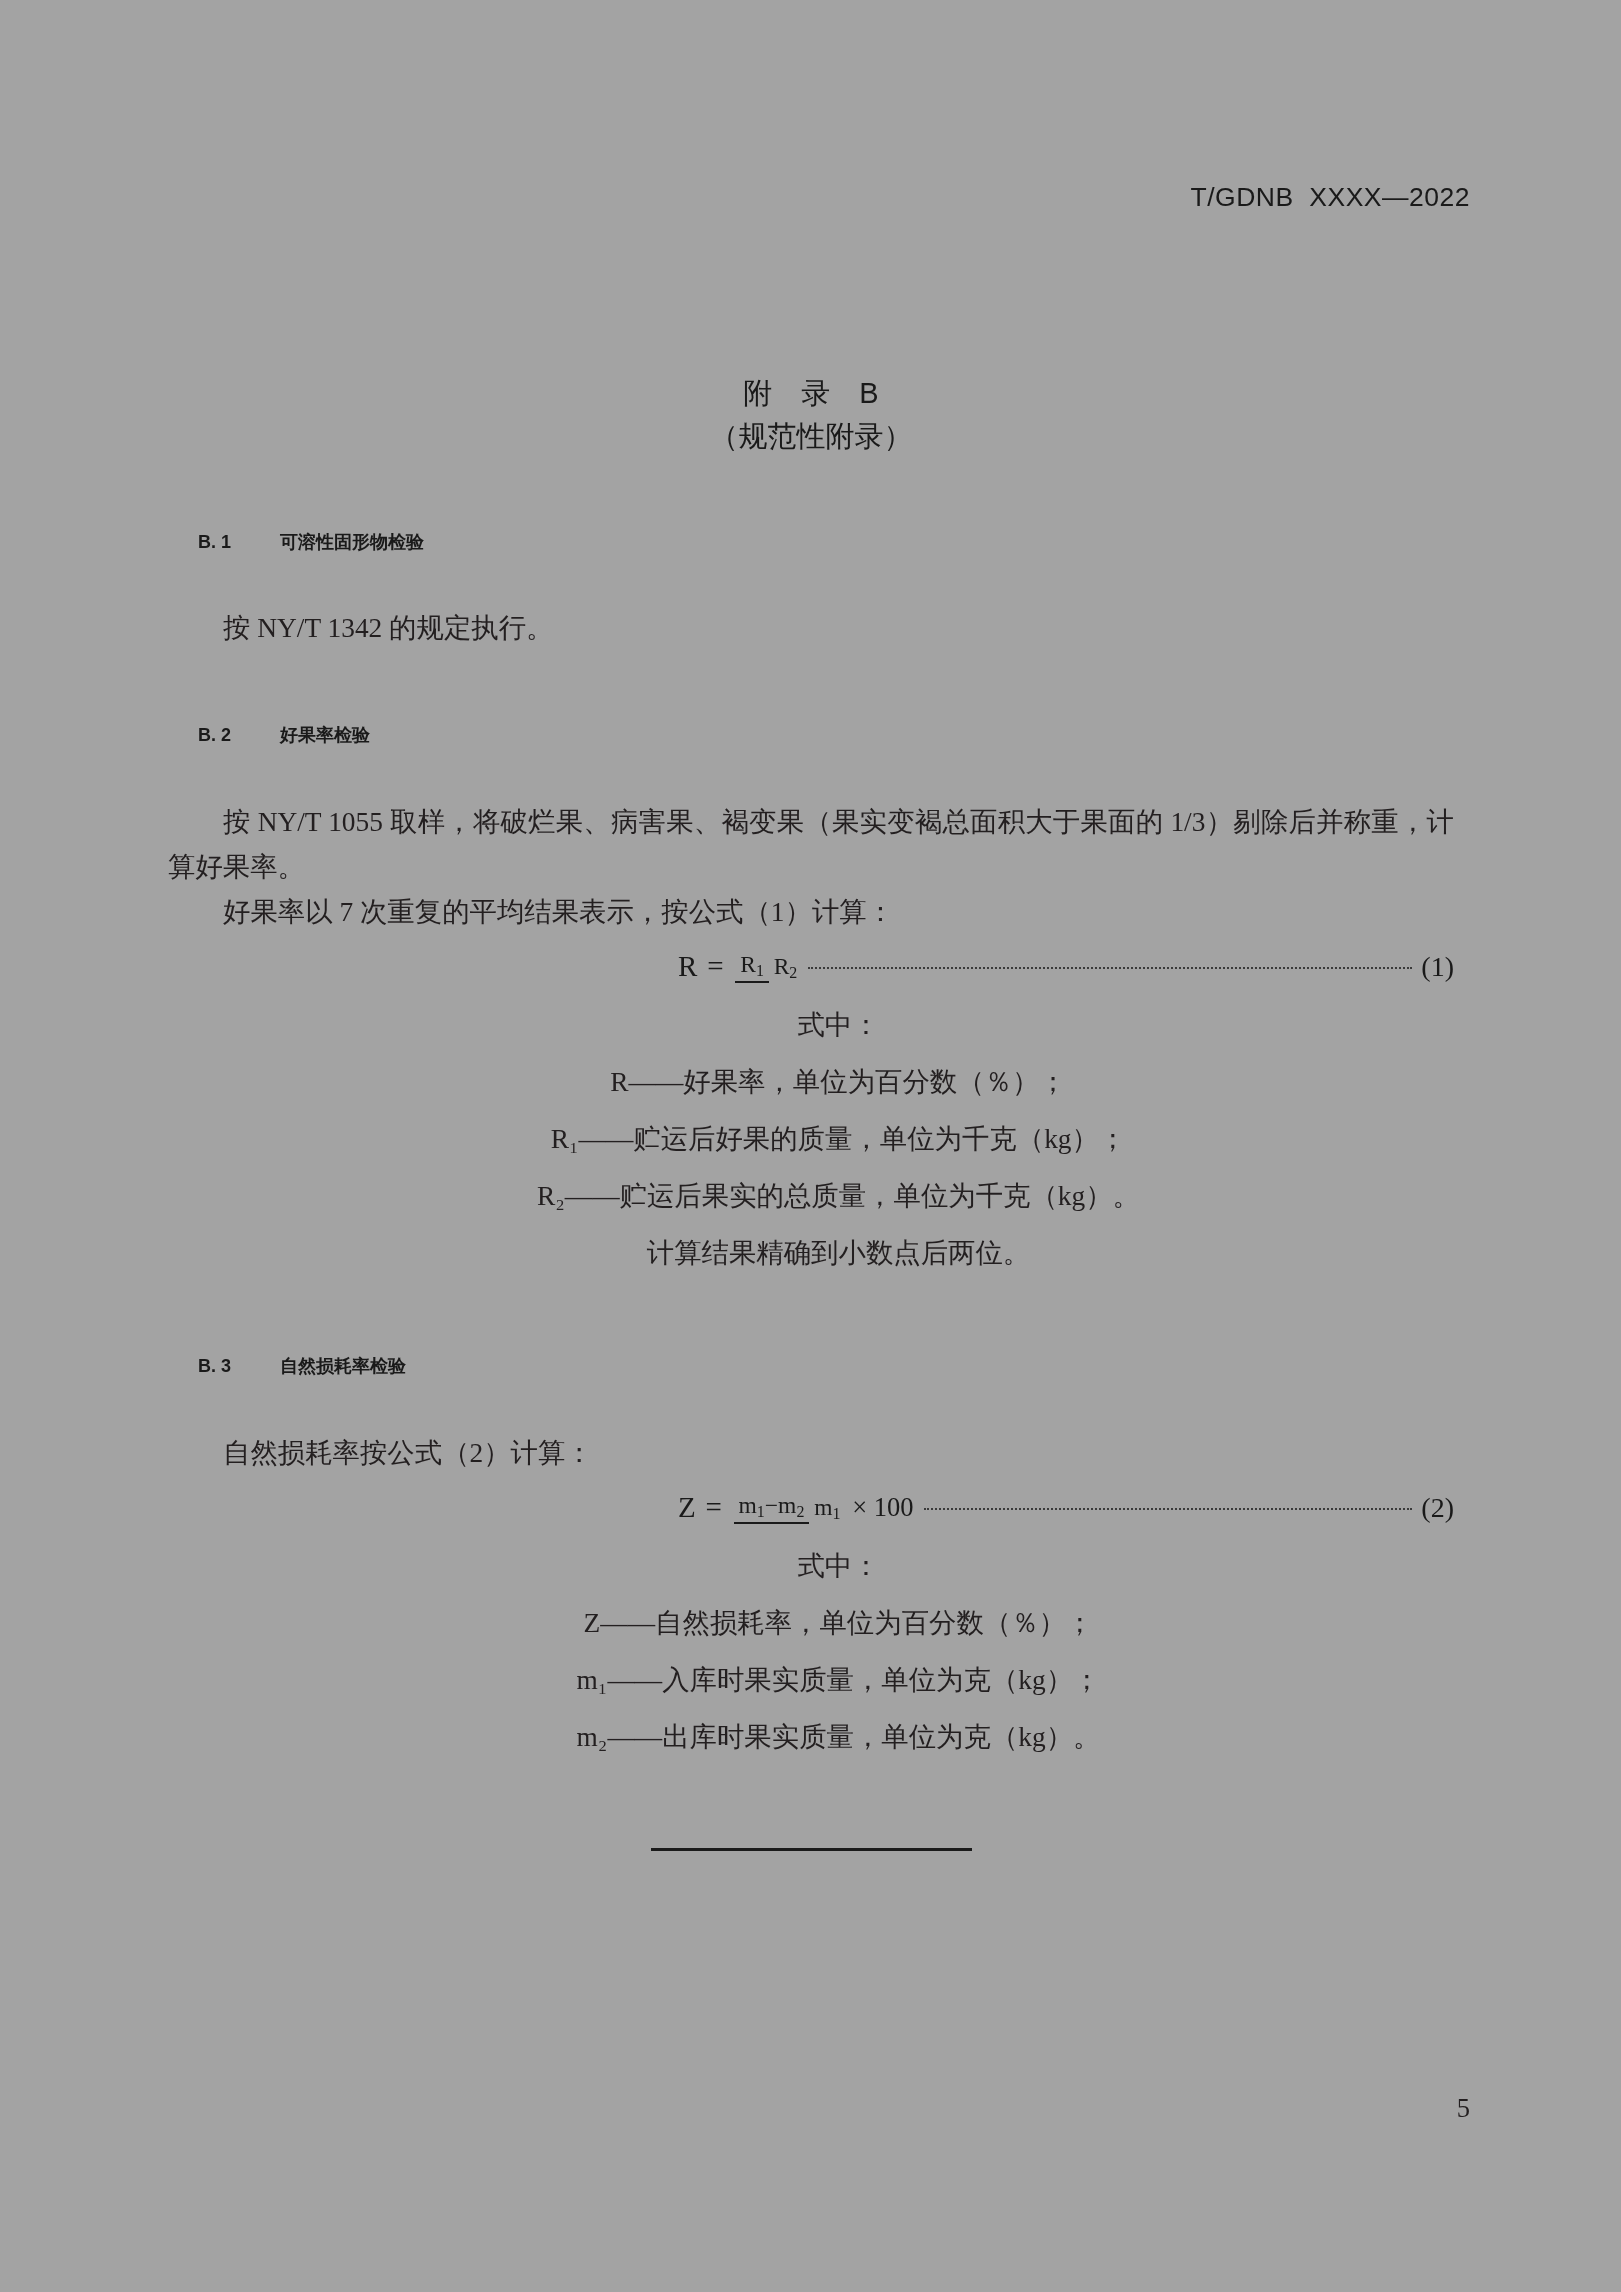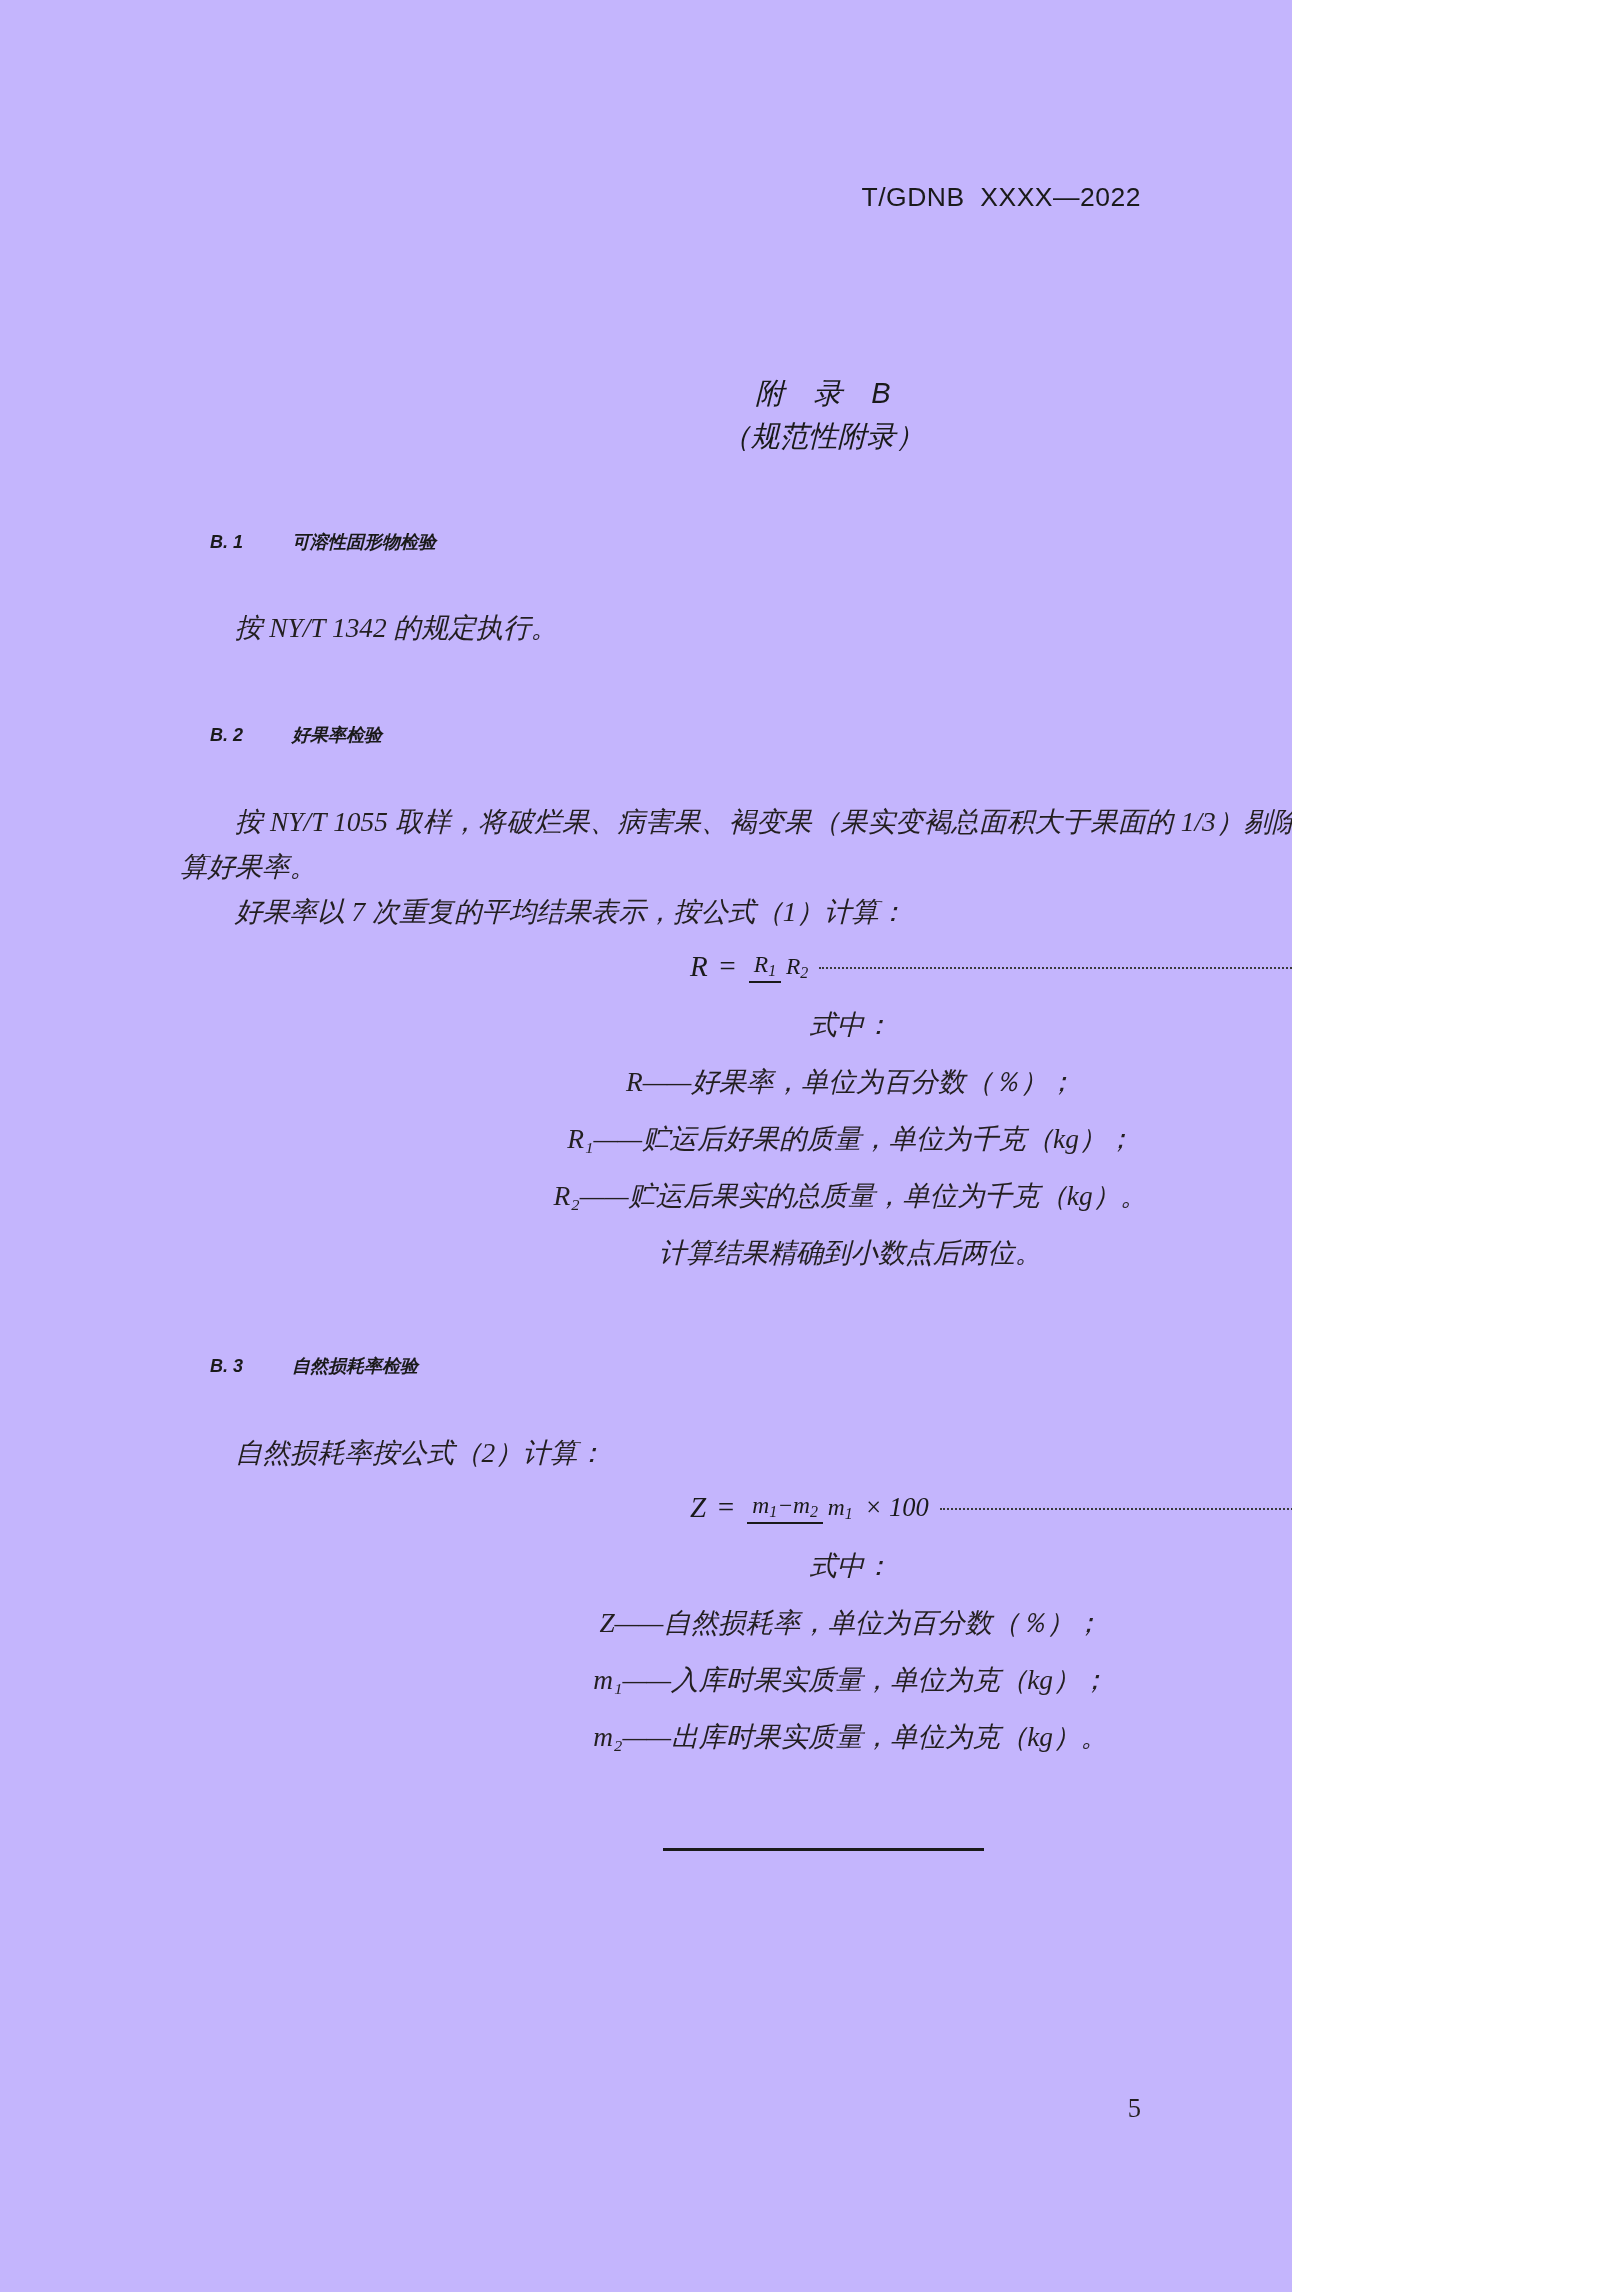--- a/index.html
+++ b/index.html
@@ -6,46 +6,45 @@
     margin: 0;
     padding: 0;
     background: #ffffff;
   }
   body {
     font-family: "Liberation Serif", "DejaVu Serif", serif;
     color: #231f20;
   }
   .page {
     position: relative;
-    width: 1292px;
+    width: 1621px;
     height: 2293px;
-    background: #c4b5fd;
+    background: #a3a3a3;
     overflow: hidden;
     box-sizing: border-box;
   }
 
   
   .running-header {
     position: absolute;
     top: 182px;
     right: 151px;
     font-family: "Liberation Sans", "DejaVu Sans", sans-serif;
     font-size: 26.5px;
     letter-spacing: 0.5px;
     color: #1a1a1a;
     white-space: pre;
   }
 
   
   .content {
     position: absolute;
-    left: 180px;
+    left: 168px;
     top: 372px;
     width: 1286px;
-    font-style: italic;
   }
 
   
   .annex-title-block {
     text-align: center;
     font-family: "Liberation Sans", "DejaVu Sans", sans-serif;
     color: #1a1a1a;
   }
   .annex-label {
     font-size: 29px;

